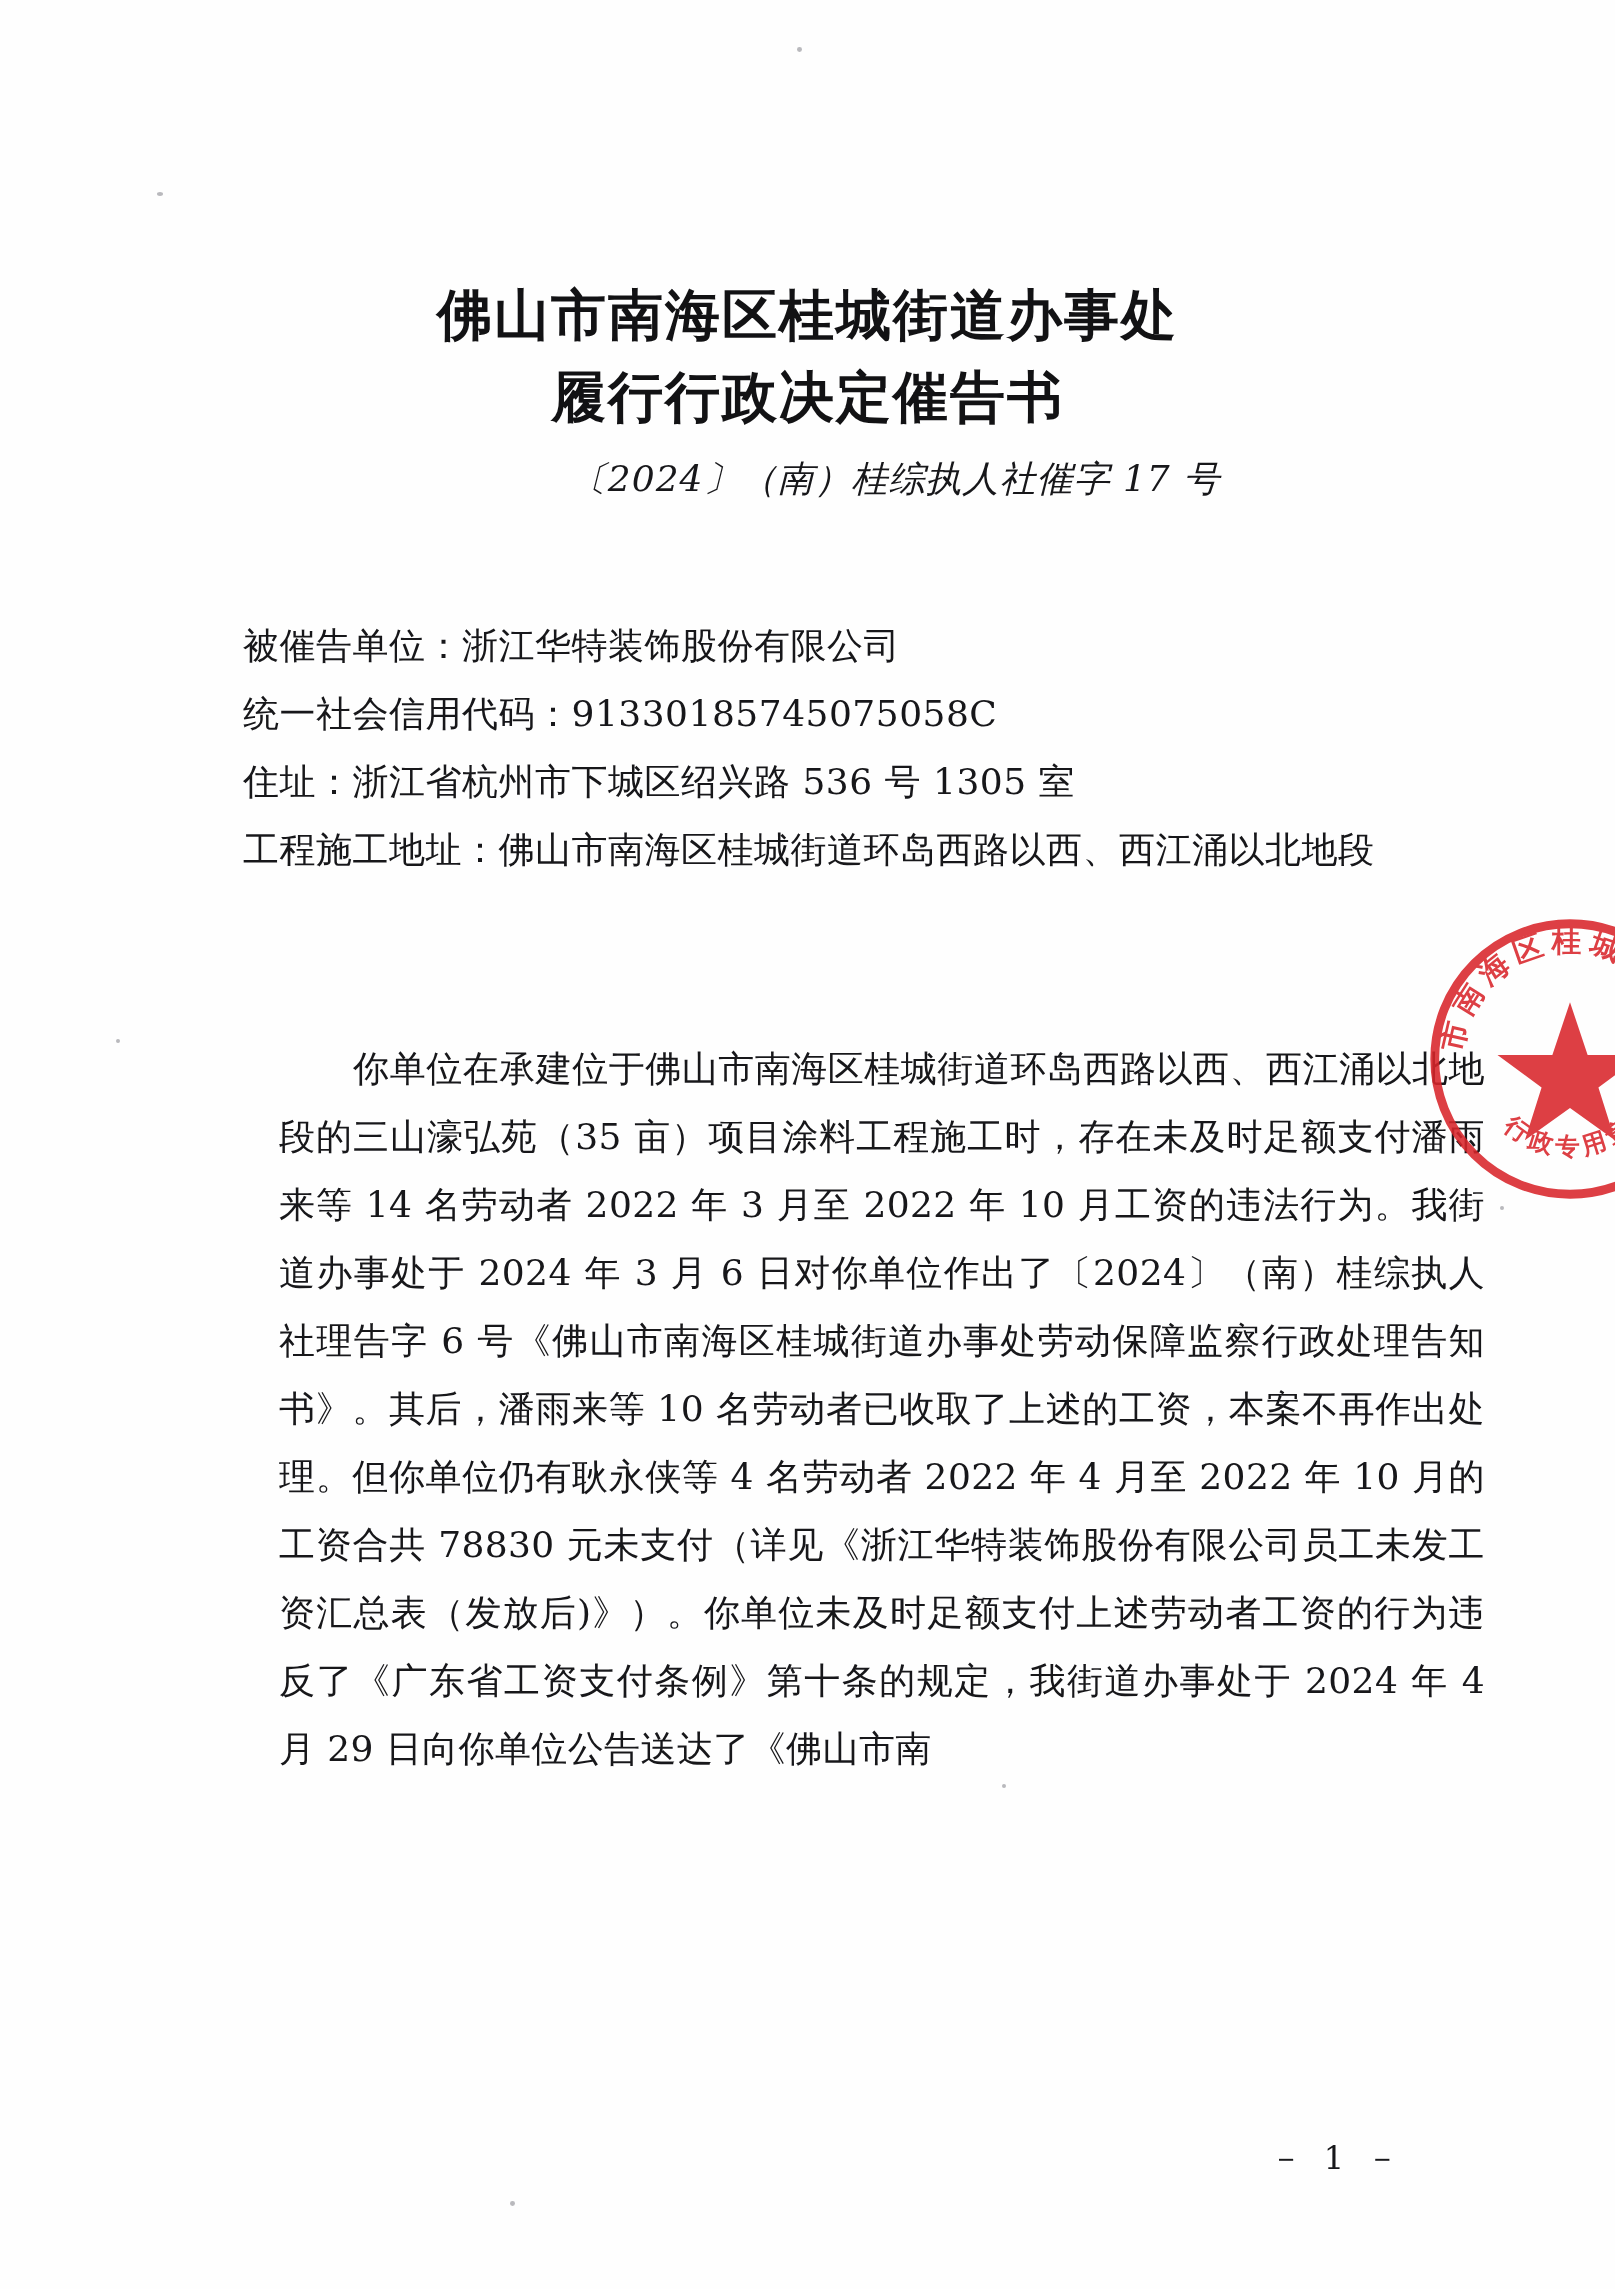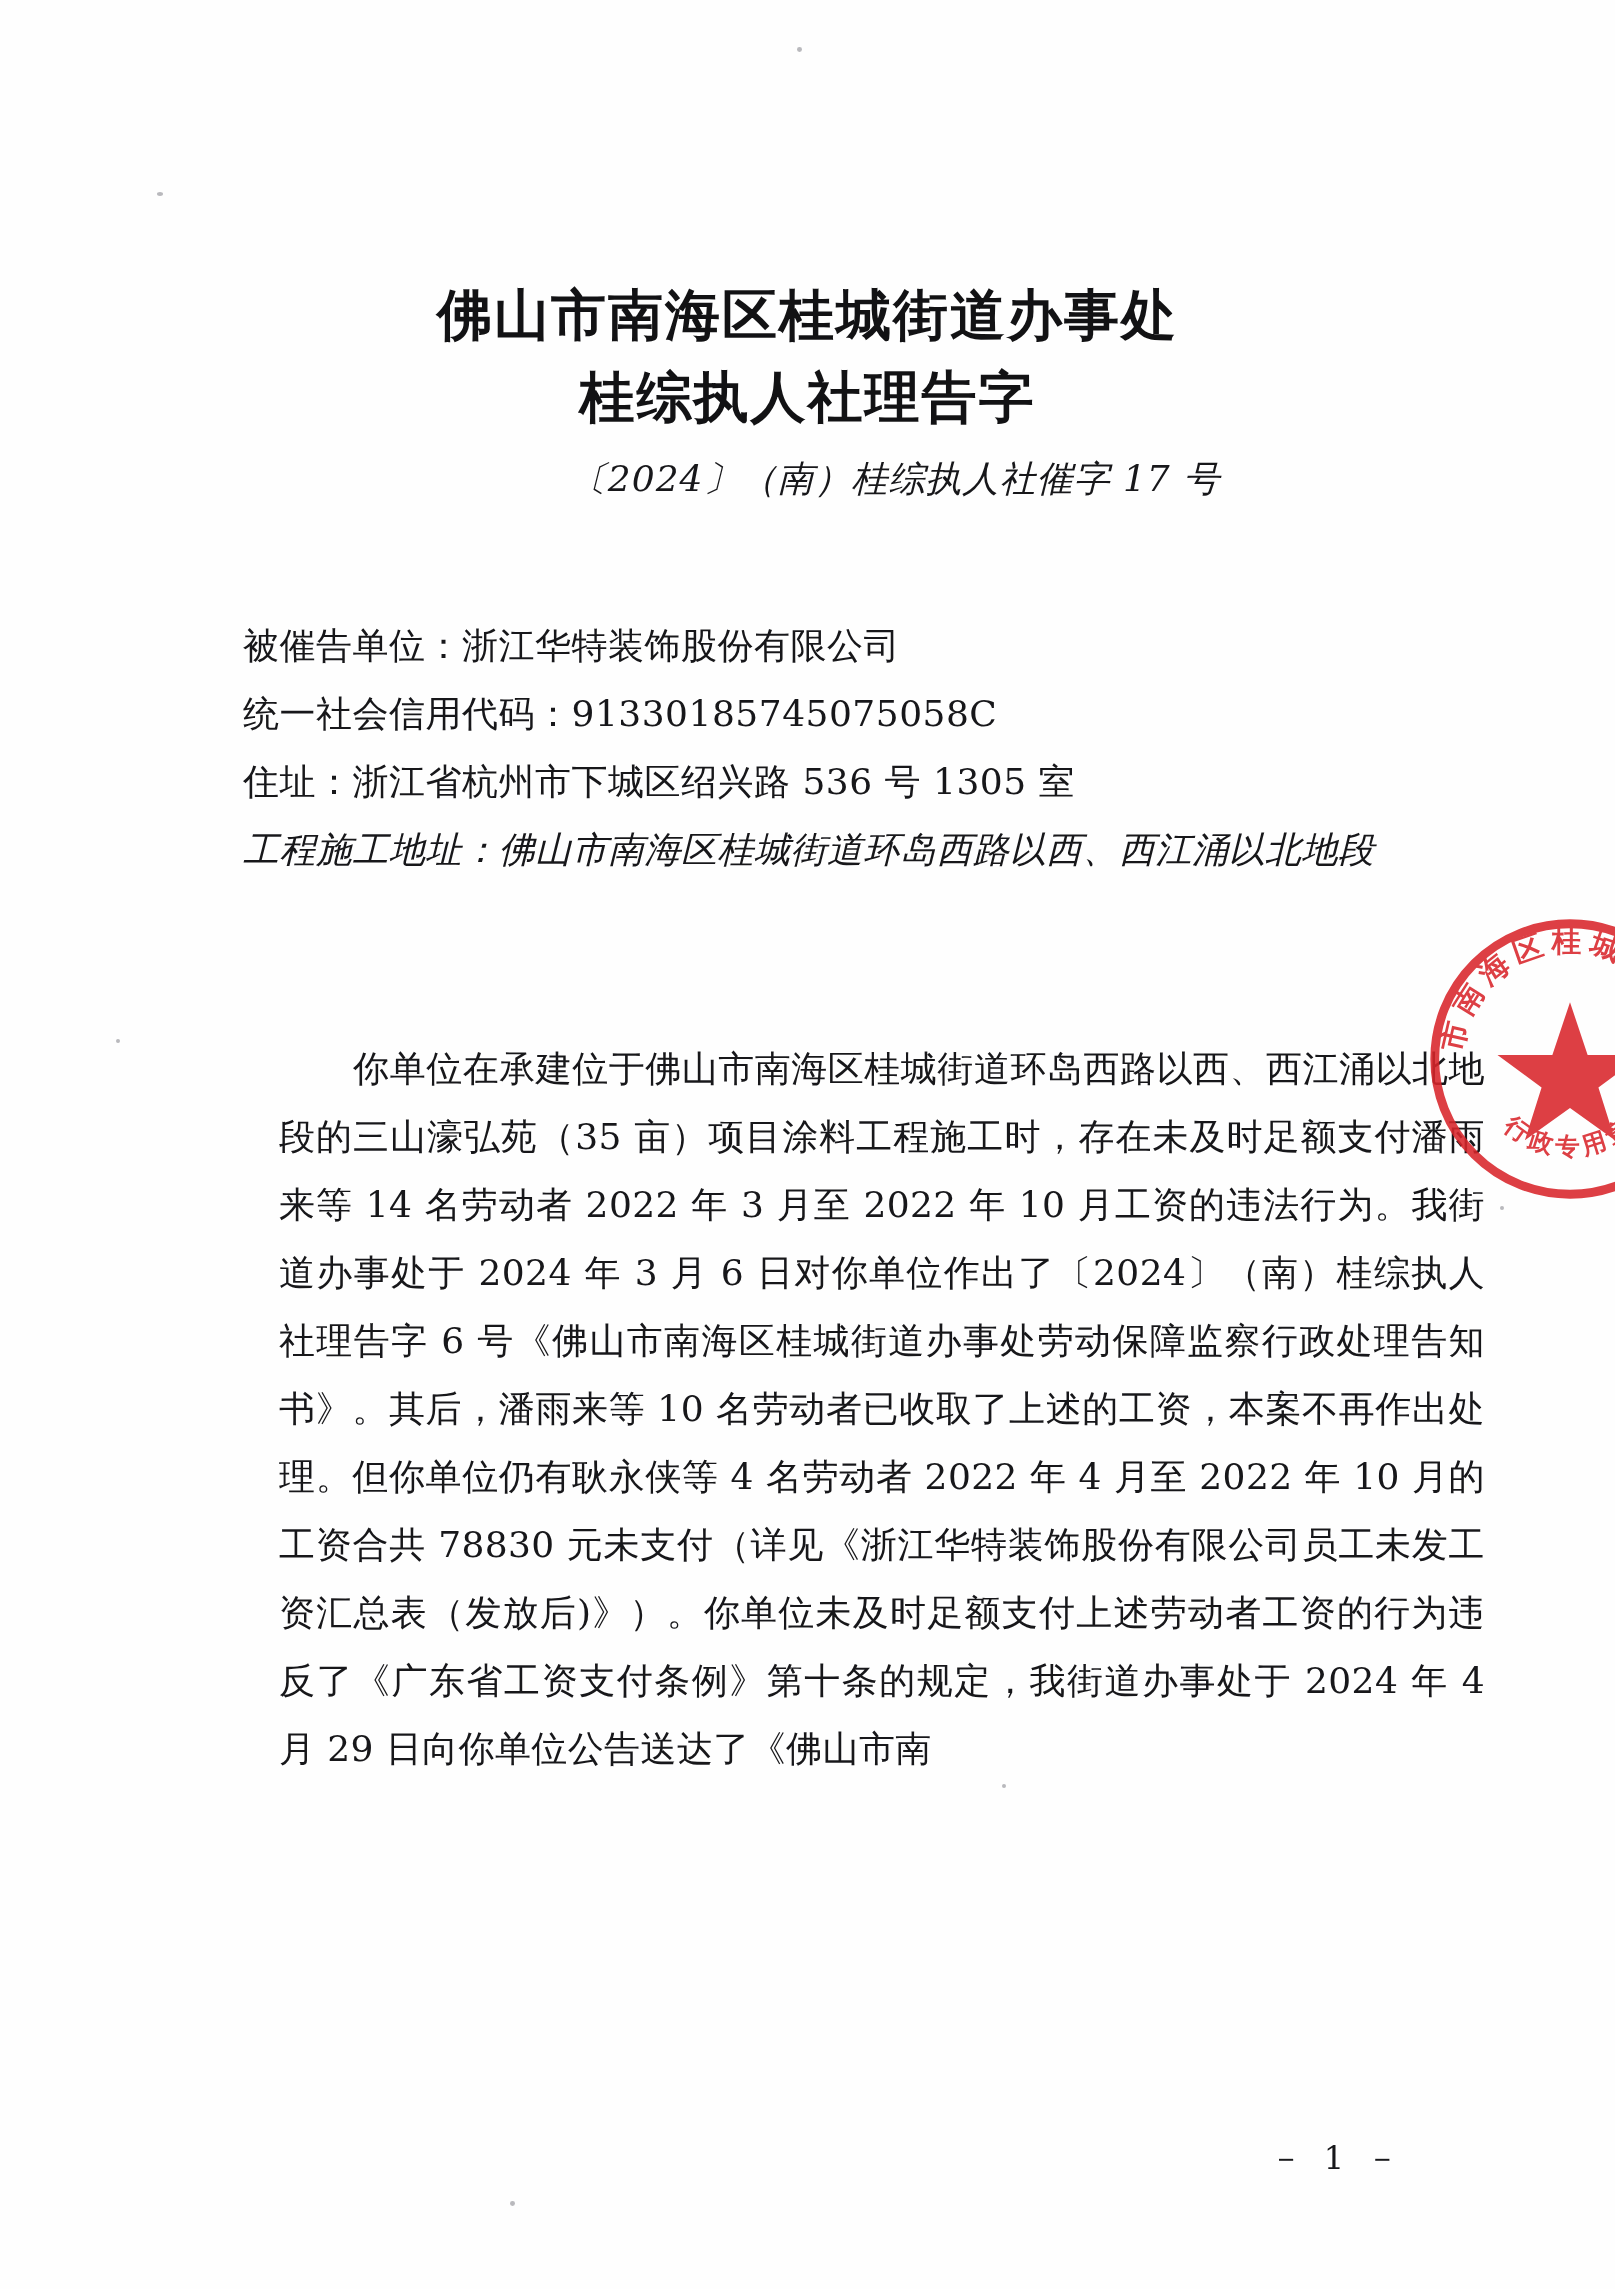--- a/index.html
+++ b/index.html
@@ -74,21 +74,20 @@
     width: 1215px;
   }
   .addr-line {
     font-size: 36px;
     line-height: 68px;
     letter-spacing: 0.5px;
     white-space: nowrap;
   }
   .addr-line.wrap {
     white-space: normal;
-    font-style: italic;
   }
 
   
   .main-para {
     position: absolute;
     left: 243px;
     top: 1035px;
     width: 1206px;
     font-size: 36px;
     line-height: 68px;
@@ -133,21 +132,21 @@
   <div class="speck" style="left:157px;top:192px;width:5.9px;height:3.9px;"></div>
   <div class="speck" style="left:116px;top:1039px;width:3.9px;height:3.9px;"></div>
   <div class="speck" style="left:1500px;top:1206px;width:3.9px;height:3.9px;"></div>
   <div class="speck" style="left:510px;top:2201px;width:4.9px;height:4.9px;"></div>
   <div class="speck" style="left:1002px;top:1784px;width:3.9px;height:3.9px;"></div>
 
   <div class="doc-body">
 
     <div class="title-block">
       <div class="title-line">佛山市南海区桂城街道办事处</div>
-      <div class="title-line">桂综执人社理告字</div>
+      <div class="title-line">履行行政决定催告书</div>
     </div>
 
     <div class="doc-number">〔2024〕（南）桂综执人社催字 17 号</div>
 
     <div class="addressee">
       <div class="addr-line">被催告单位：浙江华特装饰股份有限公司</div>
       <div class="addr-line">统一社会信用代码：91330185745075058C</div>
       <div class="addr-line">住址：浙江省杭州市下城区绍兴路 536 号 1305 室</div>
       <div class="addr-line wrap">工程施工地址：佛山市南海区桂城街道环岛西路以西、西江涌以北地段</div>
     </div>

